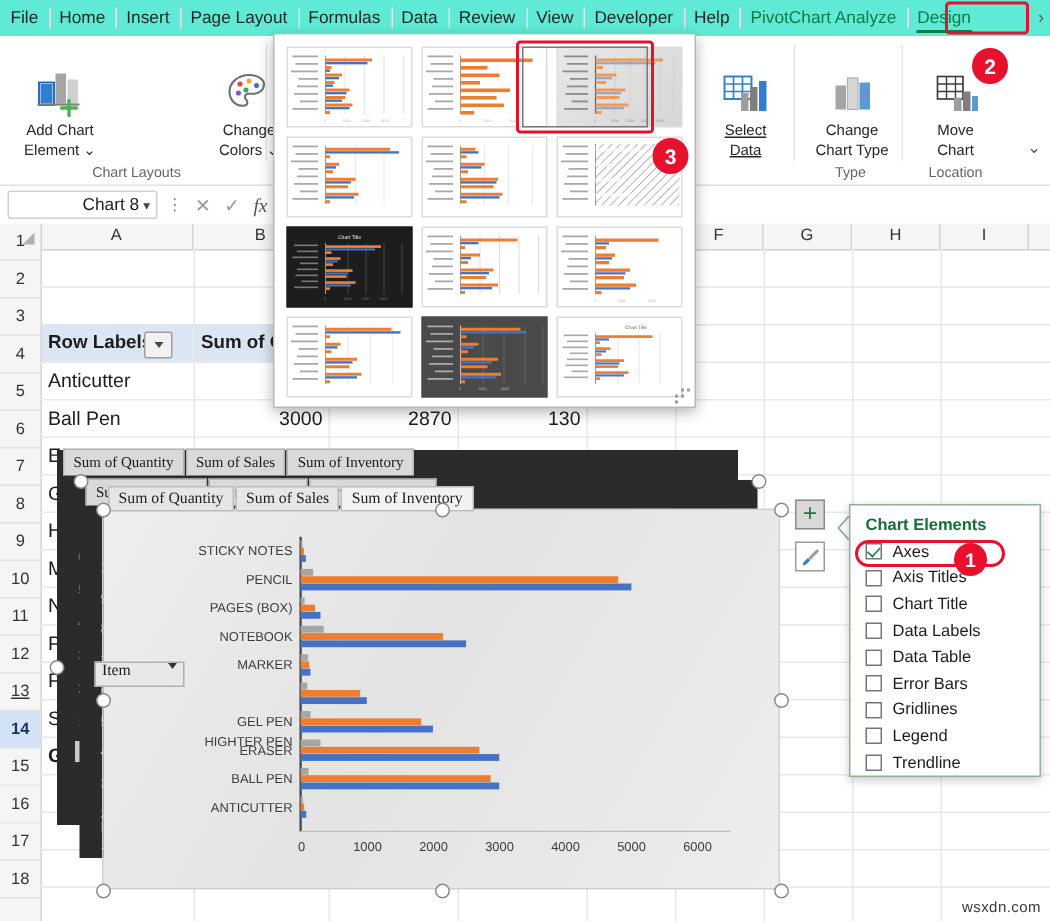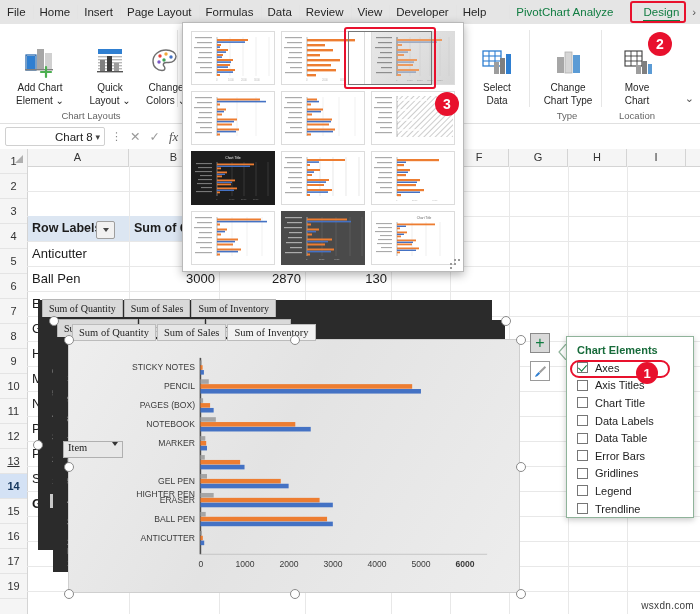--- a/index.html
+++ b/index.html
@@ -6,26 +6,26 @@
   body{
     width:700px;height:614px;overflow:hidden;position:relative;
     background:#ffffff;
     font-family:"Liberation Sans", sans-serif;
     font-size:11px;color:#1c1c1c;
     -webkit-font-smoothing:antialiased;
   }
   
   .ribbon-tabs{
     position:absolute;left:0;top:0;width:700px;height:24px;
-    background:#e5e5e5;display:flex;align-items:center;
+    background:#5eead4;display:flex;align-items:center;
     font-size:11.5px;color:#262626;
   }
   .rtab{padding:0 7px;height:24px;line-height:24px;white-space:nowrap;position:relative;}
   .rtab + .rtab::before{content:"";position:absolute;left:0;top:5px;height:14px;width:1px;background:#e3e3e3;}
-  .rtab.ctx{color:#107c41;margin-left:16px;}
+  .rtab.ctx{color:#107c41;}
   .rtab.active-ctx{color:#107c41;font-weight:normal;}
   .rtab.active-ctx::after{
     content:"";position:absolute;left:6px;right:6px;bottom:2px;height:2px;background:#107c41;
   }
   .tab-highlight{
     position:absolute;left:630px;top:1px;width:56px;height:22px;
     border:2.5px solid #e8112d;border-radius:3px;box-sizing:border-box;pointer-events:none;
   }
   .rtab-more{margin-left:auto;padding-right:4px;color:#555;}
 
@@ -218,40 +218,20 @@
           <rect x="2" y="22" width="28" height="1.4" fill="#7f7f7f"></rect>
           <g stroke="#4caf50" stroke-width="2.2" stroke-linecap="round">
             <line x1="18" y1="25" x2="28" y2="25"></line>
             <line x1="23" y1="20" x2="23" y2="30"></line>
           </g>
         </svg>
       </span>
       <span class="lbl">Add Chart</span>
       <span class="lbl">Element ⌄</span>
     </div>
-    <div class="rbtn" style="left:78px;">
-      <span class="ic">
-        <svg width="32" height="32" viewBox="0 0 32 32">
-          <rect x="4" y="2" width="24" height="5" fill="#2f7fd1"></rect>
-          <g fill="#b8b8b8">
-            <rect x="4" y="9" width="24" height="1.4"></rect>
-            <rect x="4" y="12" width="24" height="1.4"></rect>
-            <rect x="4" y="15" width="24" height="1.4"></rect>
-            <rect x="4" y="18" width="24" height="1.4"></rect>
-            <rect x="4" y="21" width="24" height="1.4"></rect>
-          </g>
-          <rect x="6" y="13" width="5" height="11" fill="#7f7f7f"></rect>
-          <rect x="13" y="9" width="5" height="15" fill="#3d3d3d"></rect>
-          <rect x="20" y="16" width="5" height="8" fill="#9d9d9d"></rect>
-          <rect x="3" y="24" width="26" height="1.4" fill="#555"></rect>
-        </svg>
-      </span>
-      <span class="lbl">Quick</span>
-      <span class="lbl">Layout ⌄</span>
-    </div>
     <div class="glabel">Chart Layouts</div>
     <div class="gsep"></div>
   </div>
 
   <div class="rgroup" style="left:180px;width:282px;">
     <div class="rbtn" style="left:-42px;">
       <span class="ic">
         <svg width="34" height="32" viewBox="0 0 34 32">
           <path d="M17 3c-7.2 0-13 5-13 11.2 0 6 4.6 9.3 9 9.3 2.2 0 2.9-1.3 2.9-2.3 0-1.8-1.6-1.9-1.6-3.4 0-1.3 1.1-2.3 2.8-2.3h2.6c4.3 0 7.3-2.7 7.3-6.3C27 5.9 22.8 3 17 3z" fill="#fff" stroke="#6f6f6f" stroke-width="1.4"></path>
           <circle cx="11" cy="9" r="1.7" fill="#e8443a"></circle>
@@ -261,21 +241,21 @@
           <circle cx="15" cy="13" r="1.7" fill="#3fa45b"></circle>
         </svg>
       </span>
       <span class="lbl">Change</span>
       <span class="lbl">Colors ⌄</span>
     </div>
     <div class="gsep"></div>
   </div>
 
   <div class="rgroup" style="left:464px;width:66px;">
-    <div class="rbtn" style="left:5px;">
+    <div class="rbtn" style="left:5px;text-decoration:underline;">
       <span class="ic">
         <svg width="32" height="30" viewBox="0 0 32 30">
           <rect x="2" y="3" width="18" height="15" fill="#fff" stroke="#2f7fd1" stroke-width="1.3"></rect>
           <g stroke="#2f7fd1" stroke-width="1.1">
             <line x1="2" y1="8" x2="20" y2="8"></line>
               <line x1="2" y1="13" x2="20" y2="13"></line>
             <line x1="8" y1="3" x2="8" y2="18"></line>
               <line x1="14" y1="3" x2="14" y2="18"></line>
           </g>
           <rect x="13" y="14" width="5" height="12" fill="#9d9d9d"></rect>
@@ -371,21 +351,21 @@
   <div class="rh" style="top:175px;">8</div>
   <div class="rh" style="top:200px;">9</div>
   <div class="rh" style="top:225px;">10</div>
   <div class="rh" style="top:250px;">11</div>
   <div class="rh" style="top:275px;">12</div>
   <div class="rh" style="top:300px;text-decoration:underline;">13</div>
   <div class="rh sel" style="top:325px;">14</div>
   <div class="rh" style="top:350px;">15</div>
   <div class="rh" style="top:375px;">16</div>
   <div class="rh" style="top:400px;">17</div>
-  <div class="rh" style="top:425px;">19</div>
+  <div class="rh" style="top:425px;">18</div>
 
   <div class="gline-h" style="top:42px;"></div>
     <div class="gline-h" style="top:67px;"></div>
   <div class="gline-h" style="top:92px;"></div>
     <div class="gline-h" style="top:117px;"></div>
   <div class="gline-h" style="top:142px;"></div>
     <div class="gline-h" style="top:167px;"></div>
   <div class="gline-h" style="top:192px;"></div>
     <div class="gline-h" style="top:217px;"></div>
   <div class="gline-h" style="top:242px;"></div>
@@ -994,21 +974,21 @@
   <div class="catlabel" style="left:34px;width:92px;top:155px;">ERASER</div>
   <div class="catlabel" style="left:34px;width:92px;top:174px;">BALL PEN</div>
   <div class="catlabel" style="left:34px;width:92px;top:193px;">ANTICUTTER</div>
 
   <div class="axnum" style="left:118px;width:28px;top:219px;">0</div>
   <div class="axnum" style="left:162px;width:28px;top:219px;">1000</div>
   <div class="axnum" style="left:206px;width:28px;top:219px;">2000</div>
   <div class="axnum" style="left:250px;width:28px;top:219px;">3000</div>
   <div class="axnum" style="left:294px;width:28px;top:219px;">4000</div>
   <div class="axnum" style="left:338px;width:28px;top:219px;">5000</div>
-  <div class="axnum" style="left:382px;width:28px;top:219px;font-weight:bold;">6000</div>
+  <div class="axnum" style="left:382px;width:28px;top:219px;">6000</div>
 </div>
 
 <div class="handle" style="left:64px;top:335px;"></div>
 <div class="handle" style="left:290px;top:335px;"></div>
 <div class="handle" style="left:516px;top:335px;"></div>
 <div class="handle" style="left:64px;top:462px;"></div>
 <div class="handle" style="left:516px;top:462px;"></div>
 <div class="handle" style="left:64px;top:589px;"></div>
 <div class="handle" style="left:290px;top:589px;"></div>
 <div class="handle" style="left:516px;top:589px;"></div>

